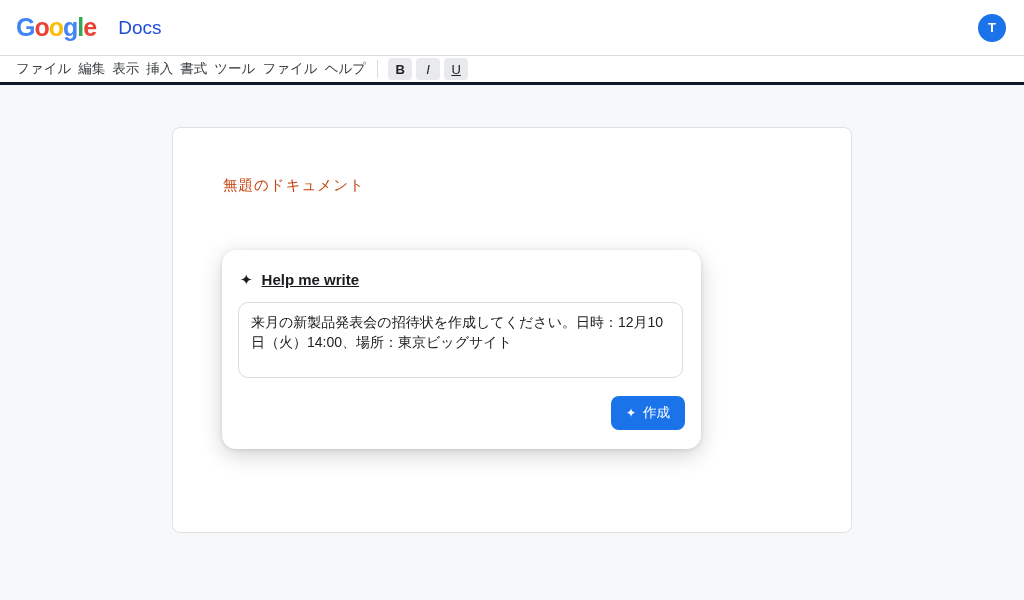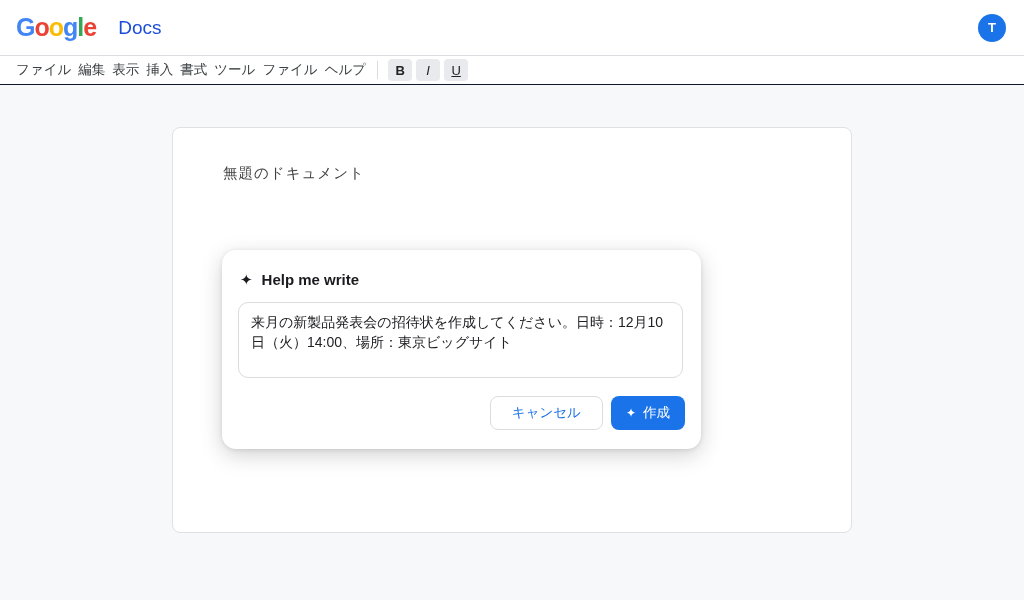--- a/index.html
+++ b/index.html
@@ -19,57 +19,57 @@
   .logo { font-size:25px; font-weight:bold; letter-spacing:-1px; line-height:1; cursor:pointer; }
   .app-name { font-size:19px; color:#1d4ed8; margin-left:22px; }
   .avatar {
     margin-left:auto; width:28px; height:28px; border-radius:50%;
     color:#fff; display:flex; align-items:center; justify-content:center;
     font-size:13px; font-weight:bold; cursor:pointer;
   }
 
   
   .menubar {
-    height:29px; background:#ffffff; border-bottom:1px solid #0f172a;
+    height:29px; background:#ffffff; border-bottom:3px solid #0f172a;
     display:flex; align-items:center; padding:0 16px; font-size:13.5px; color:#3c4043;
   }
   .menu-item { margin-right:7px; cursor:pointer; white-space:nowrap; }
   .menu-divider { width:1px; height:18px; background:#dadce0; margin:0 10px 0 4px; }
   .fmt-btn {
     min-width:24px; height:22px; background:#e9eaed; border:none; border-radius:4px;
     display:flex; align-items:center; justify-content:center;
     font-size:13px; color:#202124; margin-right:4px; cursor:pointer;
     font-family:"Liberation Sans","DejaVu Sans",sans-serif;
   }
   .fmt-bold { font-weight:bold; }
   .fmt-italic { font-style:italic; }
   .fmt-underline { text-decoration:underline; }
 
   
   .doc-card {
     position:absolute; left:172px; top:127px; width:680px; height:406px;
     background:#ffffff; border:1px solid #dfe1e5; border-radius:8px;
   }
   .doc-title-placeholder {
-    position:absolute; left:50px; top:36px;
-    color:#404040; font-size:14.5px; letter-spacing:1px;
+    position:absolute; left:50px; top:48px;
+    color:#c2410c; font-size:14.5px; letter-spacing:1px;
   }
 
   
   .dialog {
     position:absolute; left:222px; top:250px; width:479px; height:199px;
     background:#ffffff; border-radius:14px;
     box-shadow:0 6px 22px rgba(0,0,0,0.18), 0 1px 4px rgba(0,0,0,0.10);
   }
   .dialog-header {
     position:absolute; left:18px; top:21px;
     display:flex; align-items:center; gap:9px;
   }
   .dialog-sparkle { font-size:15px; color:#1b1b1f; line-height:1; }
-  .dialog-title { font-size:15px; font-weight:bold; color:#1b1b1f; }
+  .dialog-title { font-size:15px; font-weight:bold; color:#1b1b1f;text-decoration:underline; }
   .dialog-prompt {
     position:absolute; left:16px; top:52px; width:445px; height:76px;
     border:1px solid #dadce0; border-radius:10px;
     padding:9px 12px; font-size:14px; line-height:1.45; color:#202124;
     resize:none; outline:none; background:#fff;
     font-family:"Liberation Sans","DejaVu Sans",sans-serif;
   }
   .dialog-actions {
     position:absolute; right:16px; bottom:19px;
     display:flex; align-items:center; gap:8px;
@@ -118,19 +118,18 @@
   <div class="doc-title-placeholder">無題のドキュメント</div>
 </div>
 
 <div class="dialog">
   <div class="dialog-header">
     <span class="dialog-sparkle">✦</span>
     <span class="dialog-title">Help me write</span>
   </div>
   <textarea class="dialog-prompt" style="">来月の新製品発表会の招待状を作成してください。日時：12月10日（火）14:00、場所：東京ビッグサイト</textarea>
   <div class="dialog-actions">
-    <button class="btn-cancel" style="color: rgb(26, 115, 232);">キャンセル</button>
     <button class="btn-create" style="background: rgb(26, 115, 232);">
       <span class="sparkle">✦</span>
       <span>作成</span>
     </button>
   </div>
 </div>
 
 </body></html>

